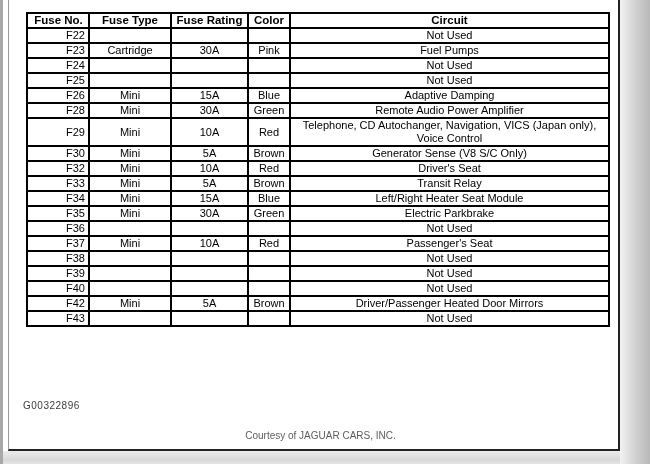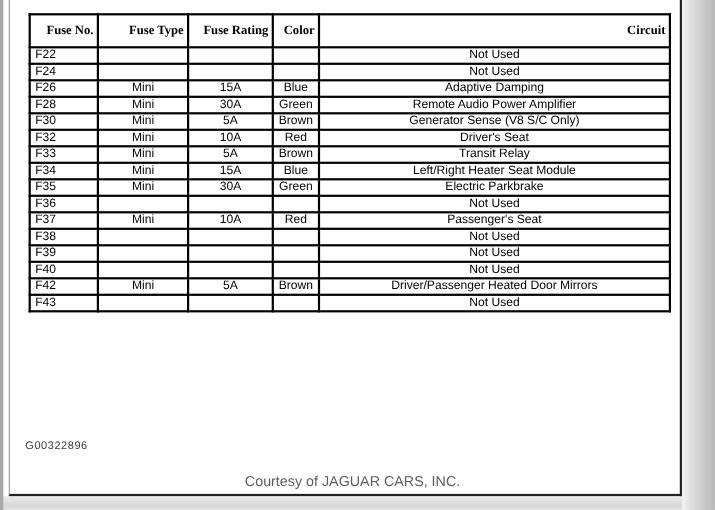--- a/index.html
+++ b/index.html
@@ -52,40 +52,39 @@
   .fuse-table th, .fuse-table td {
     border: 2px solid #000000;
     padding: 0 3px;
     height: 14px;
     line-height: 13px;
     overflow: hidden;
     vertical-align: middle;
     white-space: normal;
   }
   .fuse-table th {
-    height: 30px;
+    height: 15px;
     font-size: 11.5px;
     font-weight: bold;
-    text-align: right;
-    font-family: Liberation Serif, serif;
-  }
-  .col-fuse_no  { text-align: left; padding-left: 4px !important; }
+    text-align: center;
+  }
+  .col-fuse_no  { text-align: right; padding-left: 4px !important; }
   .col-fuse_type, .col-fuse_rating, .col-color { text-align: center; }
   .col-circuit  { text-align: center; }
   .figure-id {
     position: absolute; left: 14px; top: 408px;
     font-size: 10px;
     letter-spacing: 0.5px;
     color: #3d3d3d;
   }
   .courtesy {
     position: absolute; left: 0; right: 16px; top: 438px;
     padding-left: 30px;
     text-align: center;
-    font-size: 13px;
+    font-size: 10px;
     color: #5e5e5e;
   }
 </style>
 </head>
 <body>
 
 <div class="edge-left"></div>
 <div class="bottom-shade"></div>
 
 <div class="page">
@@ -109,41 +108,62 @@
     </thead>
     <tbody>
         <tr>
           <td class="col-fuse_no">F22</td>
           <td class="col-fuse_type"></td>
           <td class="col-fuse_rating"></td>
           <td class="col-color"></td>
           <td class="col-circuit">Not Used</td>
         </tr>
         <tr>
+          <td class="col-fuse_no">F23</td>
+          <td class="col-fuse_type">Cartridge</td>
+          <td class="col-fuse_rating">30A</td>
+          <td class="col-color">Pink</td>
+          <td class="col-circuit">Fuel Pumps</td>
+        </tr>
+        <tr>
           <td class="col-fuse_no">F24</td>
+          <td class="col-fuse_type"></td>
+          <td class="col-fuse_rating"></td>
+          <td class="col-color"></td>
+          <td class="col-circuit">Not Used</td>
+        </tr>
+        <tr>
+          <td class="col-fuse_no">F25</td>
           <td class="col-fuse_type"></td>
           <td class="col-fuse_rating"></td>
           <td class="col-color"></td>
           <td class="col-circuit">Not Used</td>
         </tr>
         <tr>
           <td class="col-fuse_no">F26</td>
           <td class="col-fuse_type">Mini</td>
           <td class="col-fuse_rating">15A</td>
           <td class="col-color">Blue</td>
           <td class="col-circuit">Adaptive Damping</td>
         </tr>
         <tr>
           <td class="col-fuse_no">F28</td>
           <td class="col-fuse_type">Mini</td>
           <td class="col-fuse_rating">30A</td>
           <td class="col-color">Green</td>
           <td class="col-circuit">Remote Audio Power Amplifier</td>
         </tr>
         <tr>
+          <td class="col-fuse_no">F29</td>
+          <td class="col-fuse_type">Mini</td>
+          <td class="col-fuse_rating">10A</td>
+          <td class="col-color">Red</td>
+          <td class="col-circuit">Telephone, CD Autochanger, Navigation, VICS (Japan only), Voice Control</td>
+        </tr>
+        <tr>
           <td class="col-fuse_no">F30</td>
           <td class="col-fuse_type">Mini</td>
           <td class="col-fuse_rating">5A</td>
           <td class="col-color">Brown</td>
           <td class="col-circuit">Generator Sense (V8 S/C Only)</td>
         </tr>
         <tr>
           <td class="col-fuse_no">F32</td>
           <td class="col-fuse_type">Mini</td>
           <td class="col-fuse_rating">10A</td>

